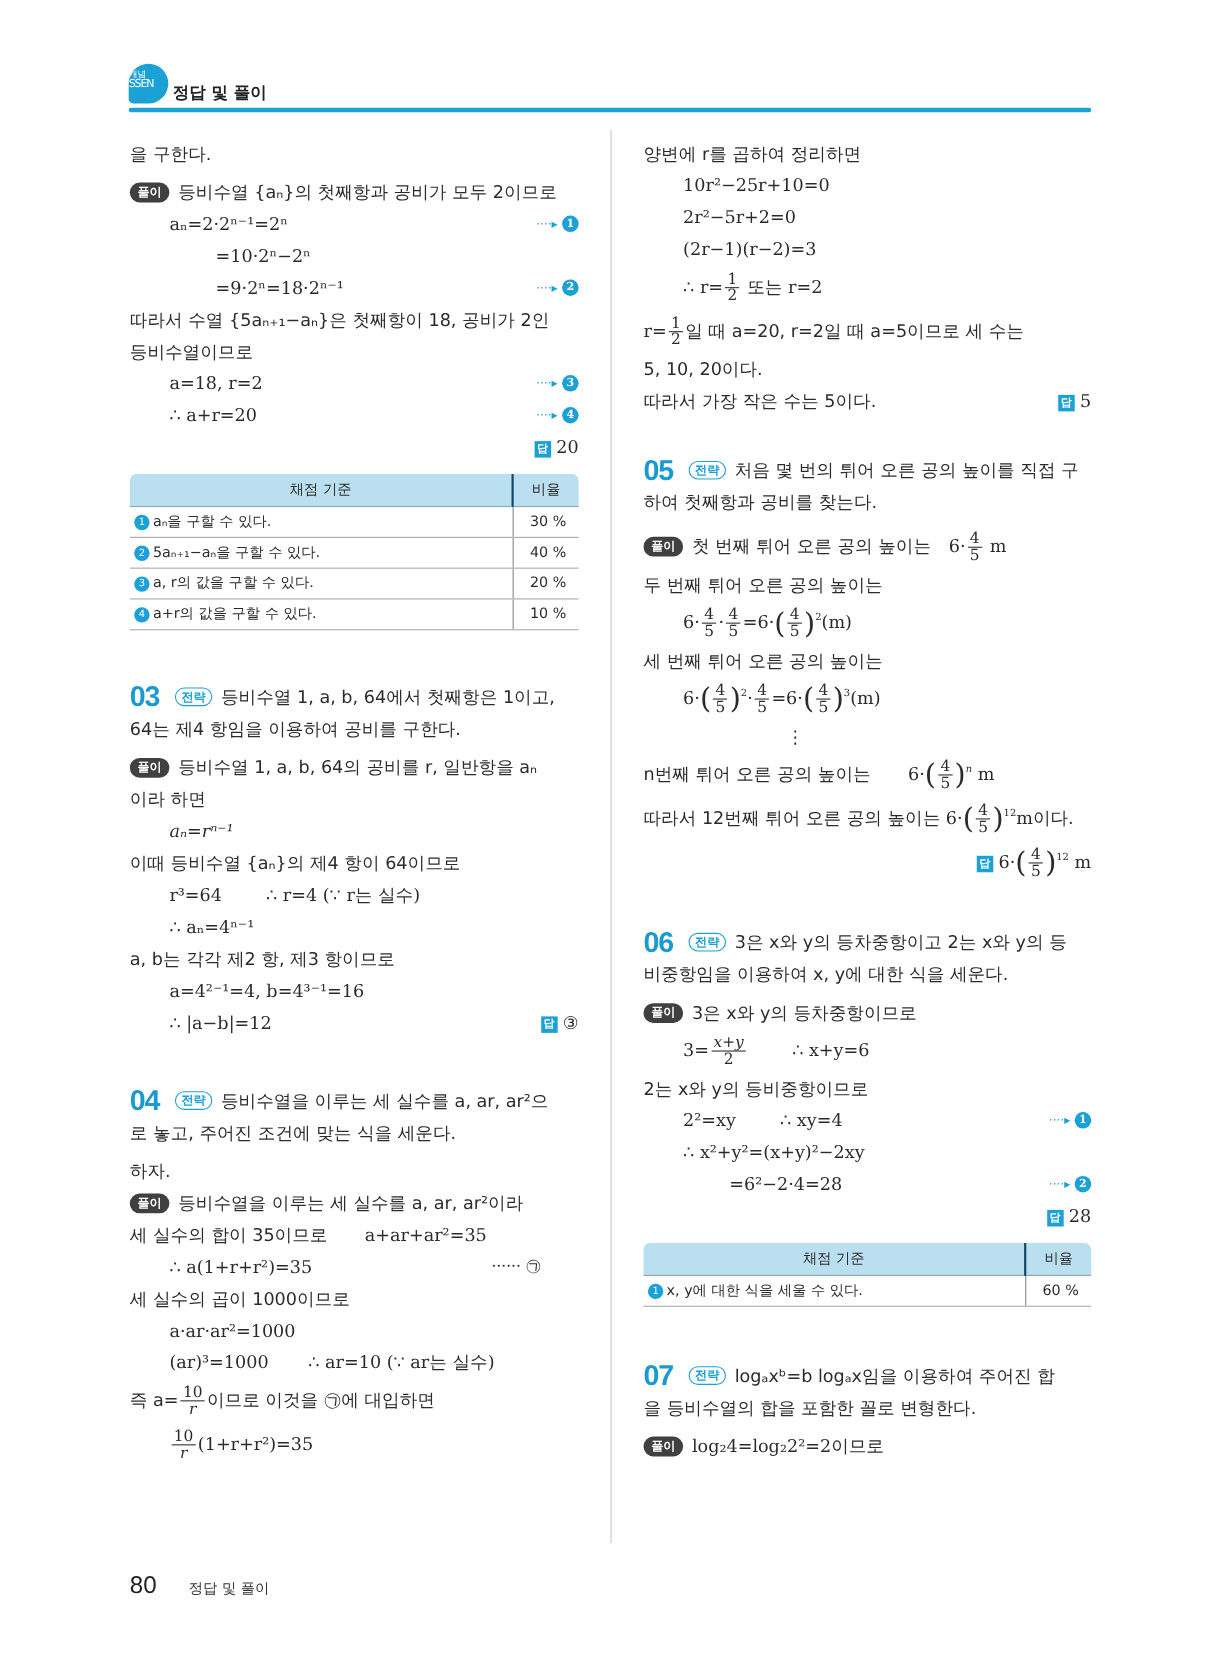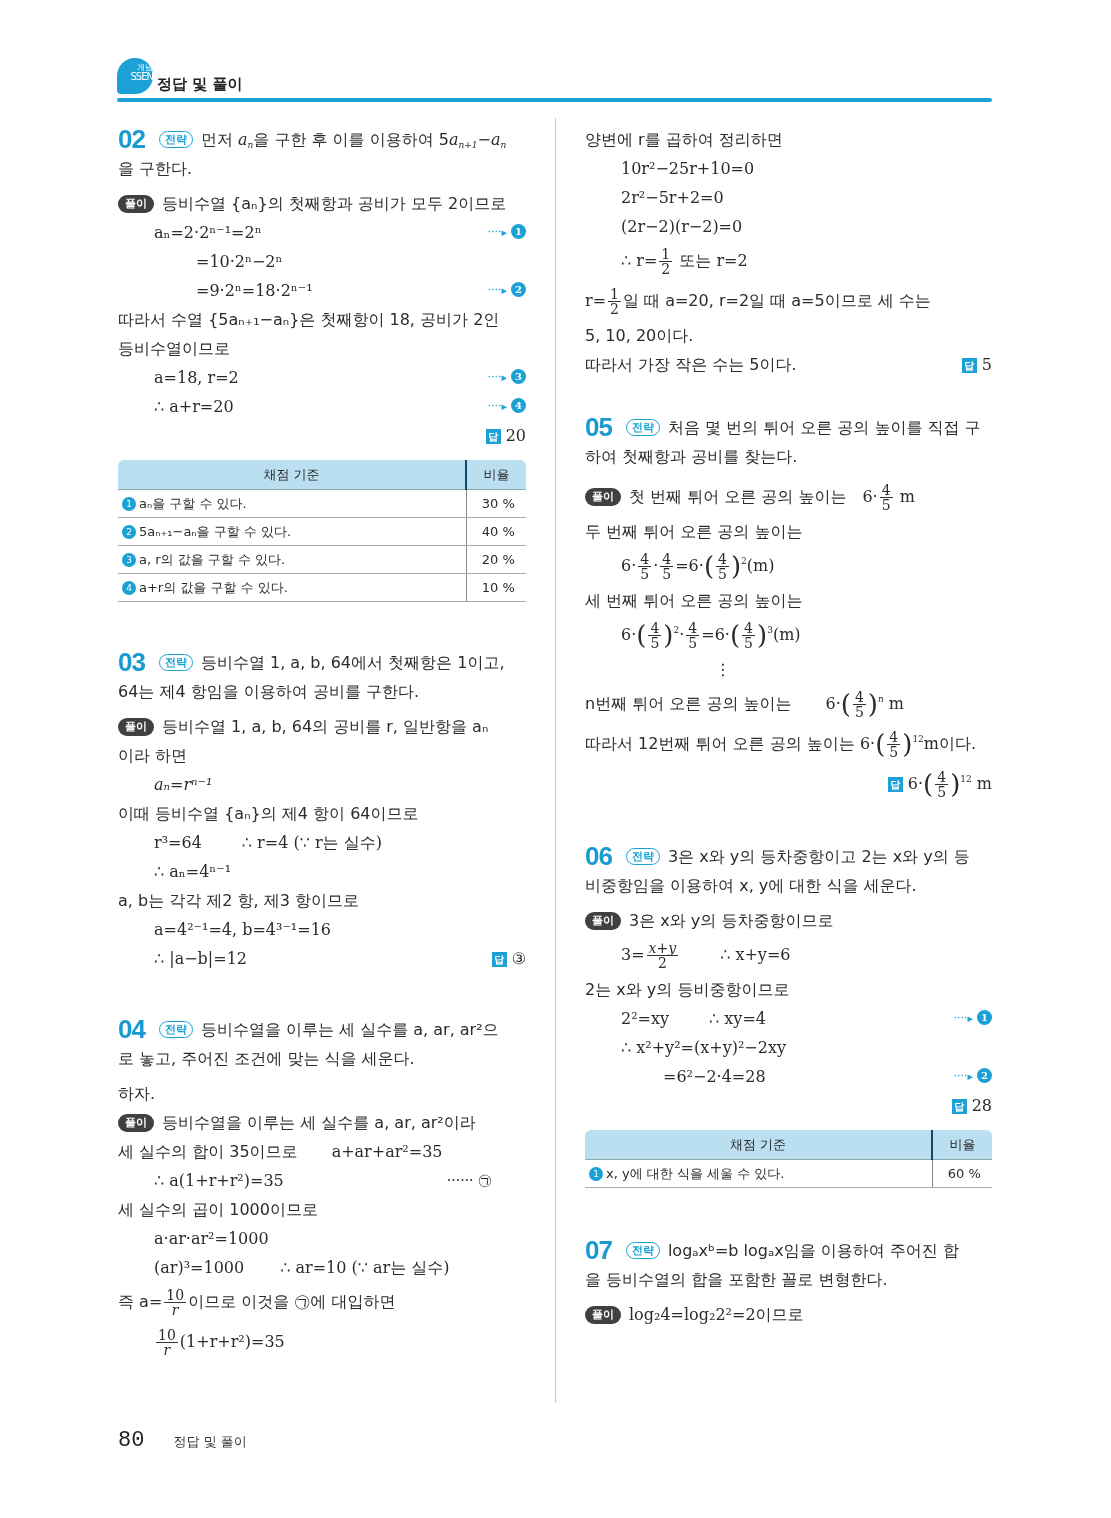--- a/index.html
+++ b/index.html
@@ -9,21 +9,21 @@
   }
   .m { font-family: "DejaVu Serif", serif; }
   .it { font-family: "DejaVu Serif", serif; font-style: italic; }
   sup { font-size: 9px; vertical-align: 7px; line-height: 0; }
   sub { font-size: 9px; vertical-align: -3px; line-height: 0; }
 
   
   .header { position: absolute; left: 117px; top: 58px; width: 875px; height: 44px; }
   .logo {
     position: absolute; left: 0; top: 0; width: 36px; height: 36px; border-radius: 50% 50% 50% 4px;
-    background: #1ba1d6; color: #fff; font-size: 8px; line-height: 9px; padding-top: 5px; text-align: right;
+    background: #1ba1d6; color: #fff; font-size: 8px; line-height: 9px; padding-top: 5px; text-align: left;
   }
   .logo .l2 { font-size: 10px; letter-spacing: -1px; }
   .header-title { position: absolute; left: 40px; top: 17px; font-size: 15px; font-weight: bold; color: #222; }
   .header-rule { position: absolute; left: 0; top: 40px; width: 875px; height: 4px; background: #1ba1d6; border-radius: 2px; }
 
   .col-divider { position: absolute; left: 555px; top: 118px; width: 1px; height: 1285px; background: #c8c8c8; }
 
   .col { position: absolute; font-size: 16px; line-height: 29px; }
   .col.left { left: 118px; top: 125px; width: 408px; }
   .col.right { left: 585px; top: 125px; width: 407px; }
@@ -62,43 +62,40 @@
   
   .gtable { width: 408px; border-collapse: collapse; font-size: 13px; margin: 4px 0; }
   .gtable th { background: #b9dff0; font-weight: normal; height: 29px; border-bottom: 1px solid #8aa; }
   .gtable th:first-child { border-top-left-radius: 6px; border-right: 2px solid #0c4a6e; }
   .gtable th:last-child { border-top-right-radius: 6px; width: 60px; }
   .gtable td { height: 28px; border-bottom: 1px solid #aaa; padding-left: 4px; line-height: 27px; }
   .gtable td:last-child { border-left: 1px solid #888; text-align: center; width: 60px; }
   .gnum { display: inline-block; width: 14px; height: 14px; border-radius: 50%; background: #1ba1d6; color: #fff; font-size: 9px; line-height: 14px; text-align: center; vertical-align: 1px; margin-right: 3px; }
 
   .footer { position: absolute; left: 118px; top: 1428px; }
-  .footer .page { font-size: 22px; font-family: Liberation Mono, monospace; color: #222; }
+  .footer .page { font-size: 22px; font-family: Liberation Sans, sans-serif; color: #222; }
   .footer .label { font-size: 13px; margin-left: 24px; color: #333; }
 </style>
 </head>
 <body>
 
 <div class="header">
   <div class="logo">
     <div>개념</div>
     <div class="l2">SSEN</div>
   </div>
   <div class="header-title">정답 및 풀이</div>
   <div class="header-rule"></div>
 </div>
 
 <div class="col-divider"></div>
 
 <div class="col left">
 
   <div>
-    <div class="line">
-      <span class="qnum">02</span><span class="tag-strategy">전략</span><span>먼저 </span><span class="it">a<sub>n</sub></span><span>을 구한 후 이를 이용하여 5</span><span class="it">a<sub>n+1</sub>−a<sub>n</sub></span>
-    </div>
     <div class="line">을 구한다.</div>
     <div class="gap-s"></div>
     <div class="line"><span class="tag-sol">풀이</span><span>등비수열 {aₙ}의 첫째항과 공비가 모두 2이므로</span></div>
     <div class="line ind m"><span>aₙ=2·2ⁿ⁻¹=2ⁿ</span><span class="step"><span>····▸</span><span class="num">1</span></span></div>
     <div class="line ind2 m">=10·2ⁿ−2ⁿ</div>
     <div class="line ind2 m"><span>=9·2ⁿ=18·2ⁿ⁻¹</span><span class="step"><span>····▸</span><span class="num">2</span></span></div>
     <div class="line">따라서 수열 {5aₙ₊₁−aₙ}은 첫째항이 18, 공비가 2인</div>
     <div class="line">등비수열이므로</div>
     <div class="line ind m"><span>a=18, r=2</span><span class="step"><span>····▸</span><span class="num">3</span></span></div>
     <div class="line ind m"><span>∴ a+r=20</span><span class="step"><span>····▸</span><span class="num">4</span></span></div>
@@ -164,21 +161,21 @@
     <div class="line tall"><span>즉 a=</span><span class="frac"><span class="n">10</span><span class="d it">r</span></span><span>이므로 이것을 ㉠에 대입하면</span></div>
     <div class="line tall ind"><span class="frac"><span class="n">10</span><span class="d it">r</span></span><span class="m">(1+r+r²)=35</span></div>
   </div>
 </div>
 
 <div class="col right">
   <div>
     <div class="line">양변에 r를 곱하여 정리하면</div>
     <div class="line ind m">10r²−25r+10=0</div>
     <div class="line ind m">2r²−5r+2=0</div>
-    <div class="line ind m">(2r−2)(r−2)=0</div>
+    <div class="line ind m">(2r−1)(r−2)=3</div>
     <div class="line tall ind"><span class="m">∴ r=</span><span class="frac"><span class="n">1</span><span class="d">2</span></span><span class="m"> 또는 r=2</span></div>
     <div class="line tall"><span class="m">r=</span><span class="frac"><span class="n">1</span><span class="d">2</span></span><span>일 때 a=20, r=2일 때 a=5이므로 세 수는</span></div>
     <div class="line">5, 10, 20이다.</div>
     <div class="line"><span>따라서 가장 작은 수는 5이다.</span><span class="step" style="color:#2b2b2b;font-size:16px"><span class="ans-box">답</span><span class="m">5</span></span></div>
   </div>
 
   <div style="height:34px"></div>
 
   <div>
     <div class="line"><span class="qnum">05</span><span class="tag-strategy">전략</span><span>처음 몇 번의 튀어 오른 공의 높이를 직접 구</span></div>

